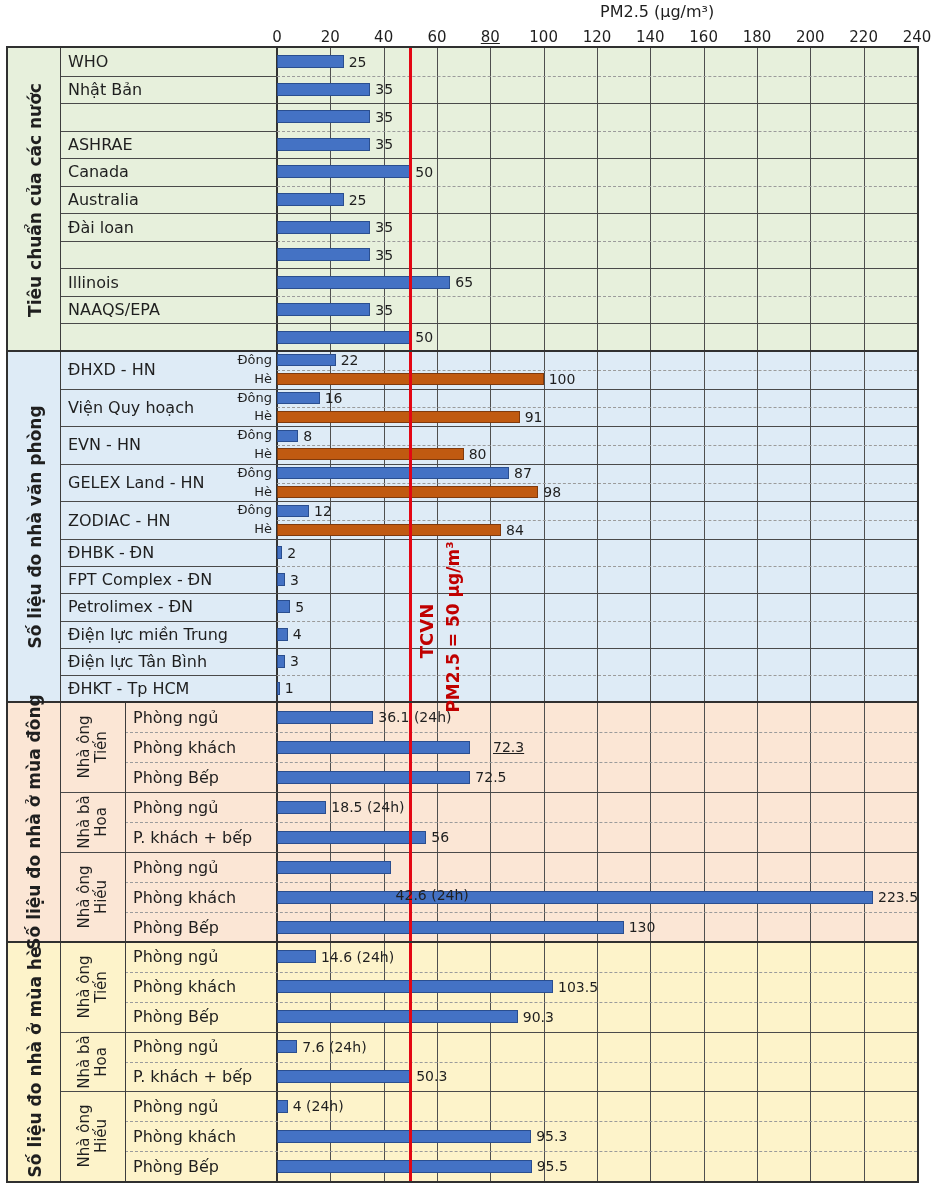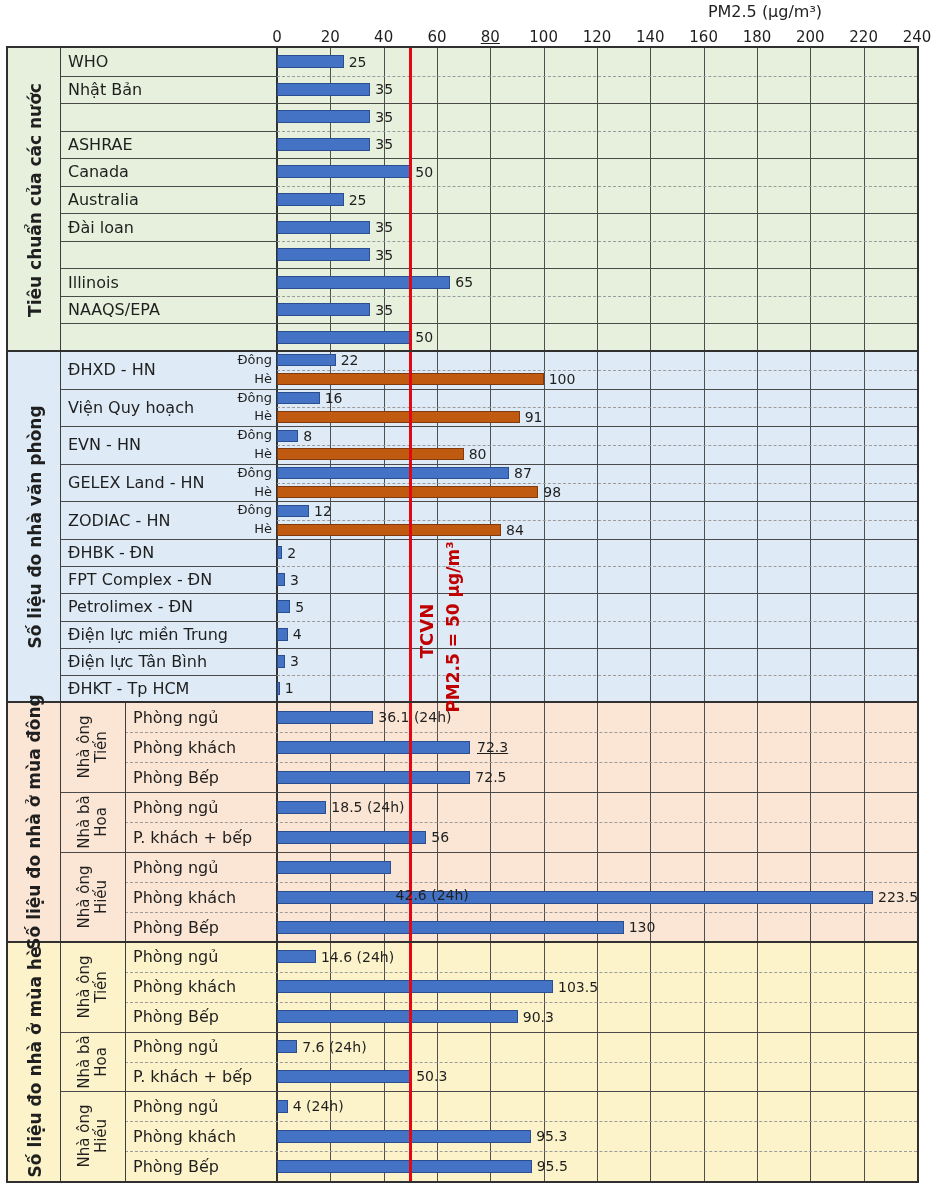--- a/index.html
+++ b/index.html
@@ -1,19 +1,19 @@
 <!DOCTYPE html>
 <html><head>
 <meta charset="utf-8">
 <style>
   html,body{margin:0;padding:0;background:#ffffff;}
   #stage{position:relative;width:936px;height:1195px;background:#ffffff;overflow:hidden;
     font-family:"DejaVu Sans","Liberation Sans",sans-serif;color:#1f1f1f;}
   .abs{position:absolute;}
-  .axis-title{top:2px;left:600px;width:330px;text-align:center;font-size:16px;color:#1f1f1f;z-index:6;}
+  .axis-title{top:2px;left:600px;width:330px;text-align:left;font-size:16px;color:#1f1f1f;z-index:6;}
   .tick-label{top:28px;height:18px;font-size:15px;text-align:center;z-index:6;}
   .sec-bg{z-index:1;}
   .gridline{width:1px;background:#4f4f4f;z-index:2;}
   .plot-left{width:2px;background:#333;z-index:3;}
   .hline-solid{height:1px;background:#4a4a4a;z-index:3;}
   .hline-dashed{height:0;border-top:1px dashed #9b9b9b;z-index:3;}
   .frame{background:#303030;z-index:5;}
   .vline{width:1px;background:#3d3d3d;z-index:3;}
   .bar{z-index:4;}
   .bar-value{font-size:14px;white-space:nowrap;z-index:6;display:flex;align-items:center;}
@@ -191,21 +191,21 @@
     <div class="abs row-label" style="left: 68px; top: 674.833px; width: 200px; height: 27.1667px;">ĐHKT - Tp HCM</div>
     <div class="abs bar" style="left: 277px; top: 681.917px; width: 2.66667px; height: 13px; background: rgb(68, 114, 196); border: 1px solid rgb(42, 78, 143); box-sizing: border-box;"></div>
     <div class="abs bar-value" style="left: 284.667px; top: 679.417px; height: 18px;">1</div>
     <div class="abs rot house-label" style="left: 49.5px; top: 727px; width: 86px; height: 40px; white-space: normal;">Nhà ông Tiến</div>
     <div class="abs row-label" style="left: 133px; top: 702px; width: 140px; height: 30px;">Phòng ngủ</div>
     <div class="abs bar" style="left: 277px; top: 710.5px; width: 96.2667px; height: 13px; background: rgb(68, 114, 196); border: 1px solid rgb(42, 78, 143); box-sizing: border-box;"></div>
     <div class="abs bar-value" style="left: 378.267px; top: 708px; height: 18px;">36.1 (24h)</div>
     <div class="abs hline-dashed" style="left: 125px; top: 732px; width: 792px; height: 0px;"></div>
     <div class="abs row-label" style="left: 133px; top: 732px; width: 140px; height: 30px;">Phòng khách</div>
     <div class="abs bar" style="left: 277px; top: 740.5px; width: 192.8px; height: 13px; background: rgb(68, 114, 196); border: 1px solid rgb(42, 78, 143); box-sizing: border-box;"></div>
-    <div class="abs bar-value" style="left: 477px; top: 738px; height: 18px; text-decoration: underline;">72.3</div>
+    <div class="abs bar-value" style="left: 493px; top: 738px; height: 18px; text-decoration: underline;">72.3</div>
     <div class="abs hline-dashed" style="left: 125px; top: 762px; width: 792px; height: 0px;"></div>
     <div class="abs row-label" style="left: 133px; top: 762px; width: 140px; height: 30px;">Phòng Bếp</div>
     <div class="abs bar" style="left: 277px; top: 770.5px; width: 193.333px; height: 13px; background: rgb(68, 114, 196); border: 1px solid rgb(42, 78, 143); box-sizing: border-box;"></div>
     <div class="abs bar-value" style="left: 475.333px; top: 768px; height: 18px;">72.5</div>
     <div class="abs hline-solid" style="left: 60px; top: 792px; width: 857px; height: 1px;"></div>
     <div class="abs rot house-label" style="left: 64.5px; top: 802px; width: 56px; height: 40px; white-space: normal;">Nhà bà Hoa</div>
     <div class="abs row-label" style="left: 133px; top: 792px; width: 140px; height: 30px;">Phòng ngủ</div>
     <div class="abs bar" style="left: 277px; top: 800.5px; width: 49.3333px; height: 13px; background: rgb(68, 114, 196); border: 1px solid rgb(42, 78, 143); box-sizing: border-box;"></div>
     <div class="abs bar-value" style="left: 331.333px; top: 798px; height: 18px;">18.5 (24h)</div>
     <div class="abs hline-dashed" style="left: 125px; top: 822px; width: 792px; height: 0px;"></div>

